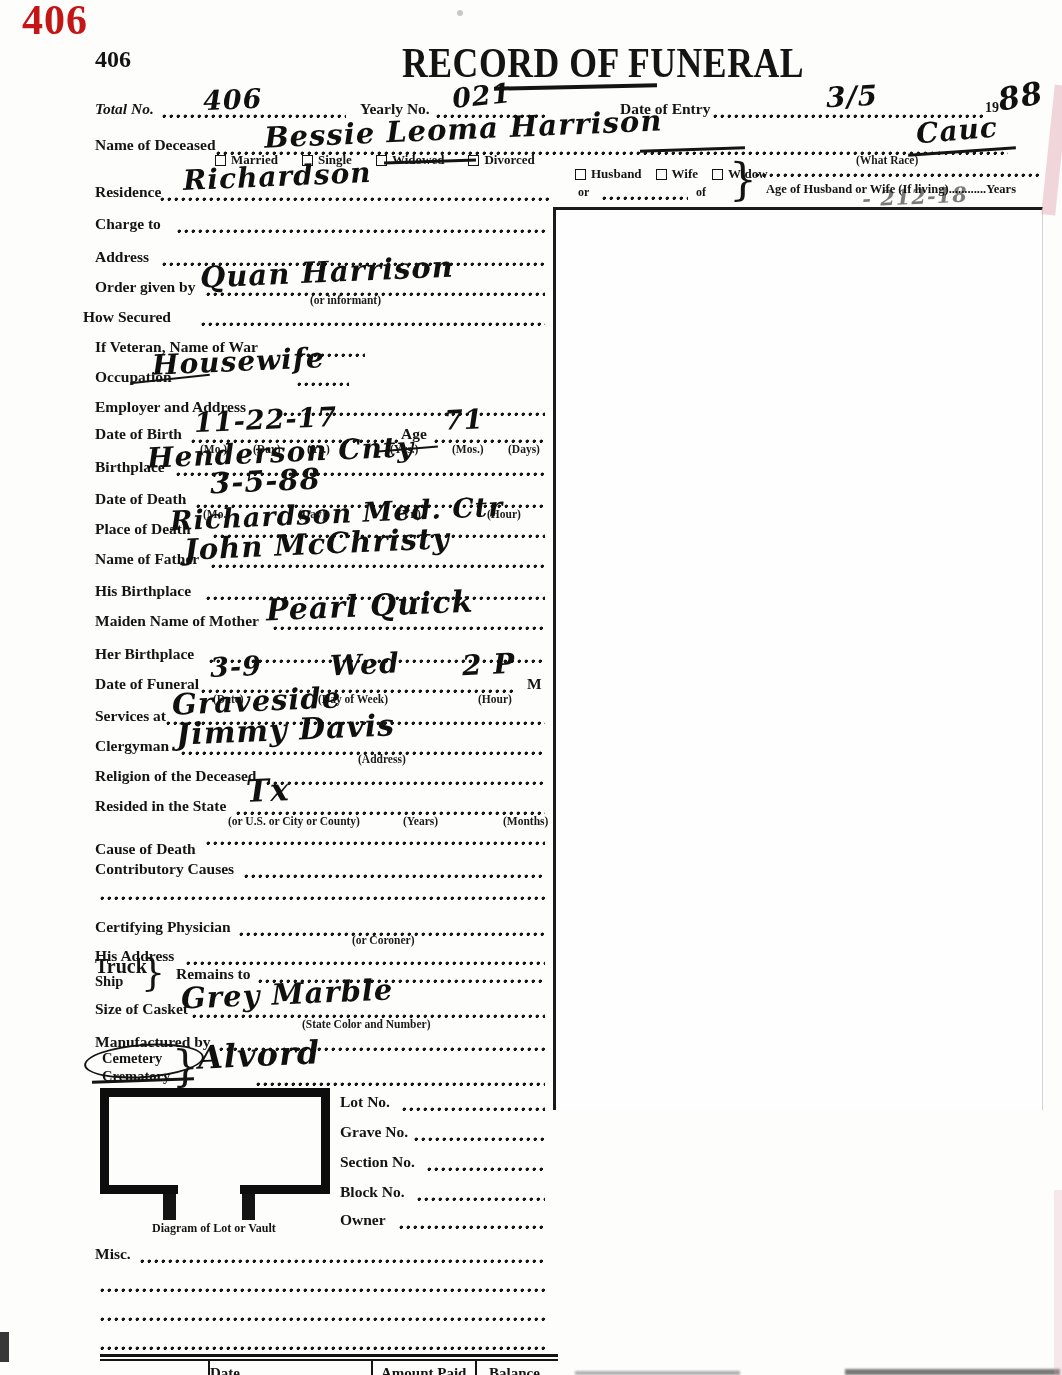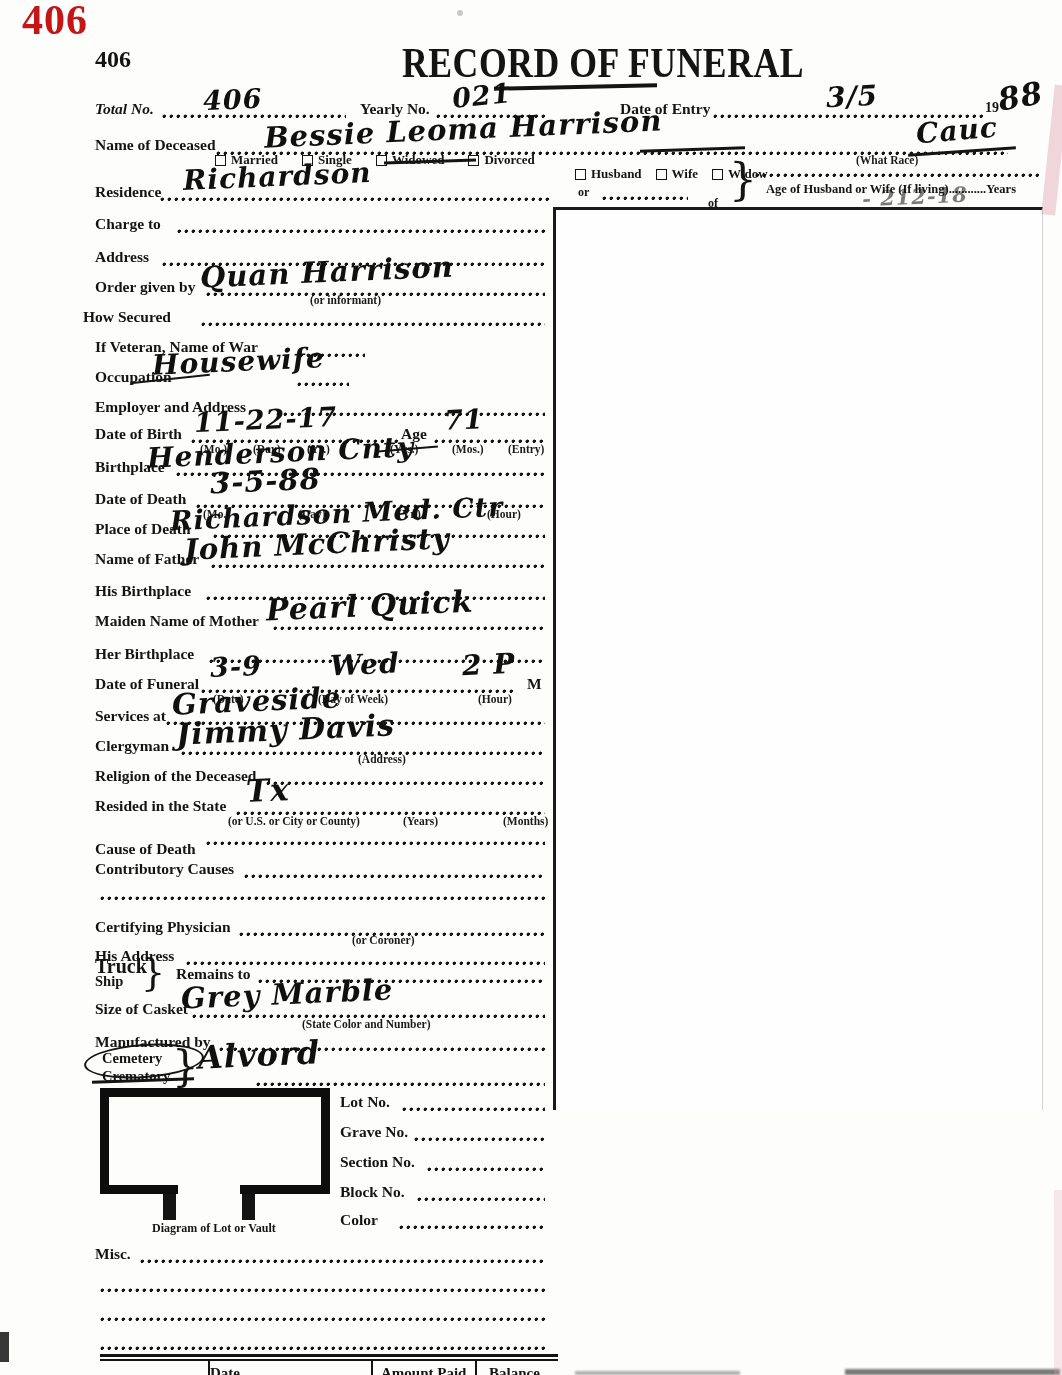--- a/index.html
+++ b/index.html
@@ -95,21 +95,21 @@
       </span>
     <span class="cbitem" style="margin-right:0;">
         <span class="cb"></span>
         <span>Widow</span>
       </span>
   </div>
   <div class="brace" style="left:729px;top:154px;font-size:44px;">}</div>
   <div class="dots" style="left:755px;top:173px;width:286px;"></div>
   <div class="tiny" style="left:578px;top:185px;">or</div>
   <div class="dots" style="left:602px;top:196px;width:86px;"></div>
-  <div class="tiny" style="left:696px;top:196px;margin-left:12px;">of</div>
+  <div class="tiny" style="left:696px;top:185px;">of</div>
   <div class="tiny" style="left:766px;top:182px;font-size:12.5px;">Age of Husband or Wife (If living)............Years</div>
 
   <div class="lbl" style="left:95px;top:183px;">Residence</div>
   <div class="dots" style="left:160px;top:197px;width:392px;"></div>
   <div class="hw" style="left:183px;top:160px;font-size:28px;">Richardson</div>
 
   <div class="lbl" style="left:95px;top:215px;">Charge to</div>
   <div class="dots" style="left:177px;top:229px;width:368px;"></div>
 
   <div class="lbl" style="left:95px;top:248px;">Address</div>
@@ -138,21 +138,21 @@
   <div class="dots" style="left:191px;top:439px;width:208px;"></div>
   <div class="lbl" style="left:401px;top:425px;">Age</div>
   <div class="dots" style="left:434px;top:439px;width:111px;"></div>
   <div class="hw" style="left:194px;top:404px;font-size:27px;">11-22-17</div>
   <div class="hw" style="left:444px;top:404px;font-size:27px;">71</div>
   <div class="sub" style="left:200px;top:443px;">(Mo.)</div>
   <div class="sub" style="left:253px;top:443px;">(Day)</div>
   <div class="sub" style="left:307px;top:443px;">(Yr.)</div>
   <div class="sub" style="left:390px;top:443px;">(Yrs.)</div>
   <div class="sub" style="left:452px;top:443px;">(Mos.)</div>
-  <div class="sub" style="left:508px;top:443px;">(Entry)</div>
+  <div class="sub" style="left:508px;top:443px;">(Days)</div>
   <div class="line" style="left:378px;top:448px;width:60px;height:2px;transform:rotate(-5deg);"></div>
 
   <div class="lbl" style="left:95px;top:458px;">Birthplace</div>
   <div class="dots" style="left:176px;top:472px;width:369px;"></div>
   <div class="hw" style="left:147px;top:436px;font-size:28px;">Henderson Cnty</div>
 
   <div class="lbl" style="left:95px;top:490px;">Date of Death</div>
   <div class="dots" style="left:196px;top:504px;width:349px;"></div>
   <div class="hw" style="left:210px;top:464px;font-size:29px;">3-5-88</div>
   <div class="sub" style="left:203px;top:508px;">(Mo.)</div>
@@ -251,21 +251,21 @@
   <div class="tiny" style="left:152px;top:1221px;">Diagram of Lot or Vault</div>
 
   <div class="lbl" style="left:340px;top:1093px;">Lot No.</div>
   <div class="dots" style="left:402px;top:1107px;width:143px;"></div>
   <div class="lbl" style="left:340px;top:1123px;">Grave No.</div>
   <div class="dots" style="left:414px;top:1137px;width:131px;"></div>
   <div class="lbl" style="left:340px;top:1153px;">Section No.</div>
   <div class="dots" style="left:427px;top:1167px;width:118px;"></div>
   <div class="lbl" style="left:340px;top:1183px;">Block No.</div>
   <div class="dots" style="left:417px;top:1197px;width:128px;"></div>
-  <div class="lbl" style="left:340px;top:1211px;">Color</div>
+  <div class="lbl" style="left:340px;top:1211px;">Owner</div>
   <div class="dots" style="left:399px;top:1225px;width:146px;"></div>
 
   <div class="lbl" style="left:95px;top:1245px;">Misc.</div>
   <div class="dots" style="left:140px;top:1259px;width:405px;"></div>
   <div class="dots" style="left:100px;top:1288px;width:445px;"></div>
   <div class="dots" style="left:100px;top:1317px;width:445px;"></div>
   <div class="dots" style="left:100px;top:1346px;width:445px;"></div>
 
   <div class="line" style="left:100px;top:1354px;width:458px;height:2.5px;"></div>
   <div class="line" style="left:100px;top:1359px;width:458px;height:1.5px;"></div>

